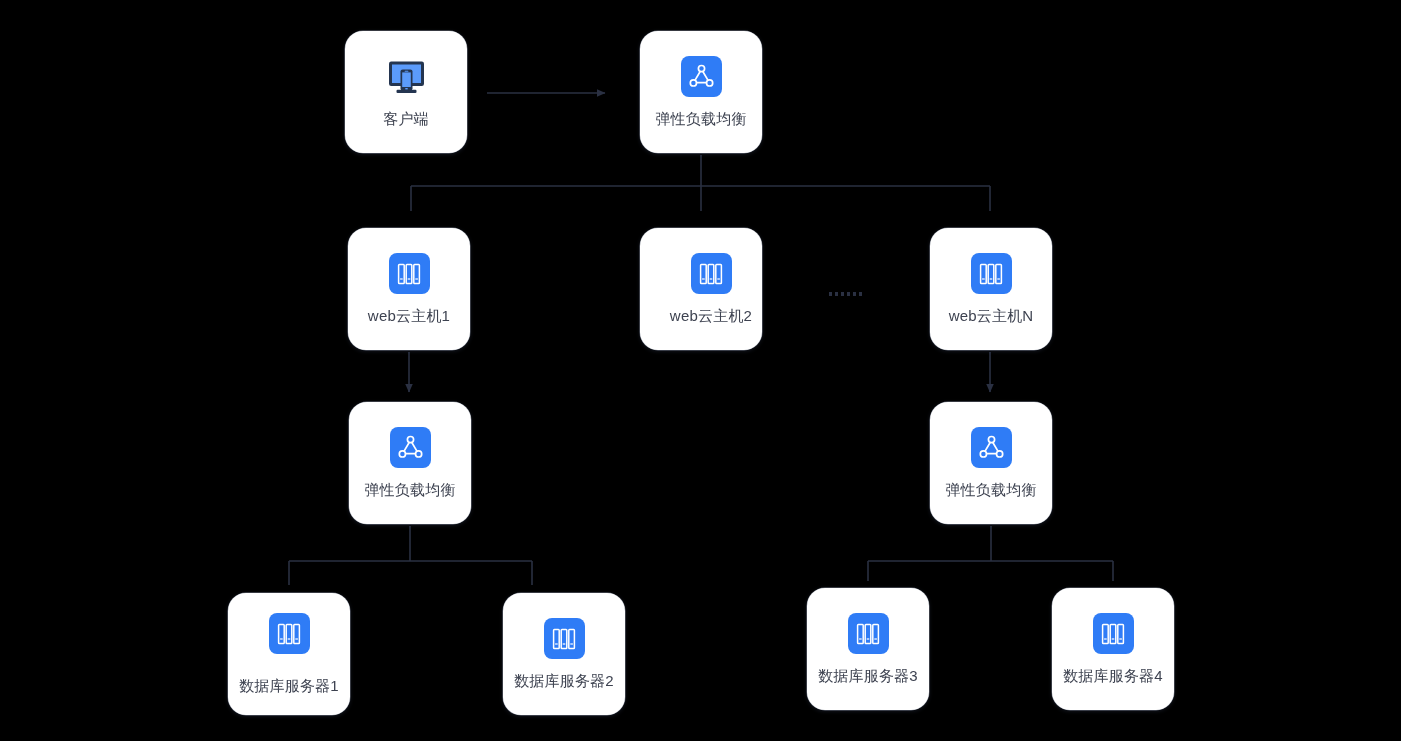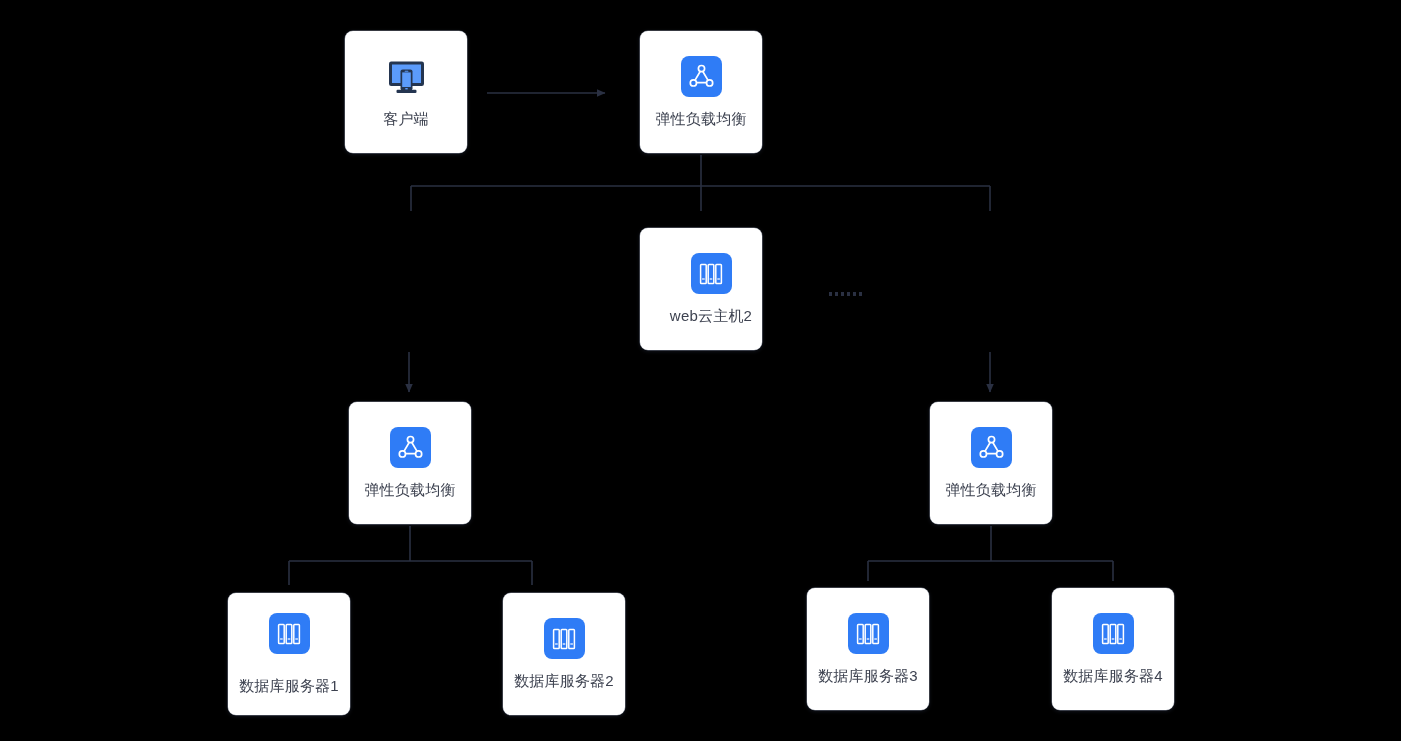--- a/index.html
+++ b/index.html
@@ -23,21 +23,21 @@
   #connector-layer {
     position: absolute;
     left: 0; top: 0;
     width: 1401px;
     height: 741px;
     pointer-events: none;
   }
   .node-card {
     position: absolute;
     background: #ffffff;
-    border-radius: 8px;
+    border-radius: 18px;
     box-shadow: 0 1px 4px rgba(80,95,130,0.28), 0 0 0 0.5px rgba(200,210,228,0.55);
     display: flex;
     flex-direction: column;
     align-items: center;
     justify-content: center;
     box-sizing: border-box;
   }
   .node-icon {
     display: flex;
     align-items: center;
@@ -136,20 +136,39 @@
           </g>
           <circle cx="13.5" cy="5.6" r="3.1" fill="#2f7cf6" stroke="#ffffff" stroke-width="1.7"></circle>
           <circle cx="5.4" cy="19.9" r="3.1" fill="#2f7cf6" stroke="#ffffff" stroke-width="1.7"></circle>
           <circle cx="21.6" cy="19.9" r="3.1" fill="#2f7cf6" stroke="#ffffff" stroke-width="1.7"></circle>
         </svg>
       </div>
     </div>
     <div class="node-label">弹性负载均衡</div>
   </div>
 
+  <div class="node-card" style="left:348px; top:228px; width:122px; height:122px;">
+    <div class="node-icon">
+      <div class="icon-tile">
+        <svg width="26" height="26" viewBox="0 0 26 26" xmlns="http://www.w3.org/2000/svg">
+          <g fill="none" stroke="#ffffff" stroke-width="1.5">
+            <rect x="2.6" y="3.4" width="5.6" height="19.2" rx="0.8"></rect>
+            <rect x="10.2" y="3.4" width="5.6" height="19.2" rx="0.8"></rect>
+            <rect x="17.8" y="3.4" width="5.6" height="19.2" rx="0.8"></rect>
+          </g>
+          <g fill="#ffffff">
+            <rect x="4.1" y="17.4" width="2.6" height="1.2"></rect>
+            <rect x="11.7" y="17.4" width="2.6" height="1.2"></rect>
+            <rect x="19.3" y="17.4" width="2.6" height="1.2"></rect>
+          </g>
+        </svg>
+      </div>
+    </div>
+    <div class="node-label">web云主机1</div>
+  </div>
 
   <div class="node-card" style="left:640px; top:228px; width:122px; height:122px;padding-left:20px;">
     <div class="node-icon">
       <div class="icon-tile">
         <svg width="26" height="26" viewBox="0 0 26 26" xmlns="http://www.w3.org/2000/svg">
           <g fill="none" stroke="#ffffff" stroke-width="1.5">
             <rect x="2.6" y="3.4" width="5.6" height="19.2" rx="0.8"></rect>
             <rect x="10.2" y="3.4" width="5.6" height="19.2" rx="0.8"></rect>
             <rect x="17.8" y="3.4" width="5.6" height="19.2" rx="0.8"></rect>
           </g>
@@ -166,20 +185,39 @@
 
   <div class="ellipsis-marker" style="left:829px; top:292px;">
     <i></i>
       <i></i>
       <i></i>
       <i></i>
       <i></i>
       <i></i>
   </div>
 
+  <div class="node-card" style="left:930px; top:228px; width:122px; height:122px;">
+    <div class="node-icon">
+      <div class="icon-tile">
+        <svg width="26" height="26" viewBox="0 0 26 26" xmlns="http://www.w3.org/2000/svg">
+          <g fill="none" stroke="#ffffff" stroke-width="1.5">
+            <rect x="2.6" y="3.4" width="5.6" height="19.2" rx="0.8"></rect>
+            <rect x="10.2" y="3.4" width="5.6" height="19.2" rx="0.8"></rect>
+            <rect x="17.8" y="3.4" width="5.6" height="19.2" rx="0.8"></rect>
+          </g>
+          <g fill="#ffffff">
+            <rect x="4.1" y="17.4" width="2.6" height="1.2"></rect>
+            <rect x="11.7" y="17.4" width="2.6" height="1.2"></rect>
+            <rect x="19.3" y="17.4" width="2.6" height="1.2"></rect>
+          </g>
+        </svg>
+      </div>
+    </div>
+    <div class="node-label">web云主机N</div>
+  </div>
 
   <div class="node-card" style="left:349px; top:402px; width:122px; height:122px;">
     <div class="node-icon">
       <div class="icon-tile">
         <svg width="27" height="27" viewBox="0 0 27 27" xmlns="http://www.w3.org/2000/svg">
           <g stroke="#ffffff" stroke-width="1.7" fill="none">
             <path d="M13.5 6.2 L5.6 19.6 L21.4 19.6 Z" stroke-linejoin="round"></path>
           </g>
           <circle cx="13.5" cy="5.6" r="3.1" fill="#2f7cf6" stroke="#ffffff" stroke-width="1.7"></circle>
           <circle cx="5.4" cy="19.9" r="3.1" fill="#2f7cf6" stroke="#ffffff" stroke-width="1.7"></circle>

